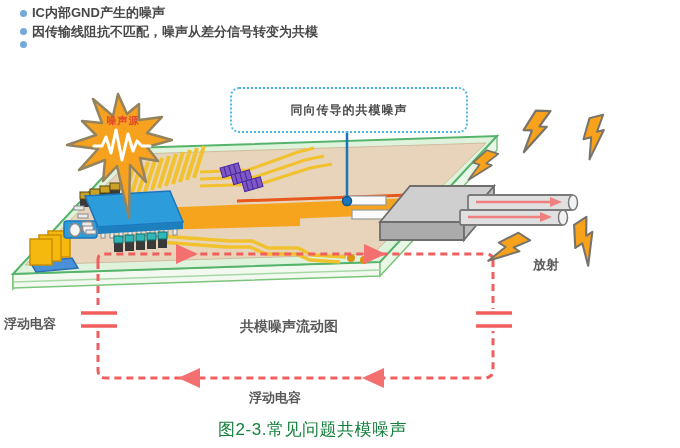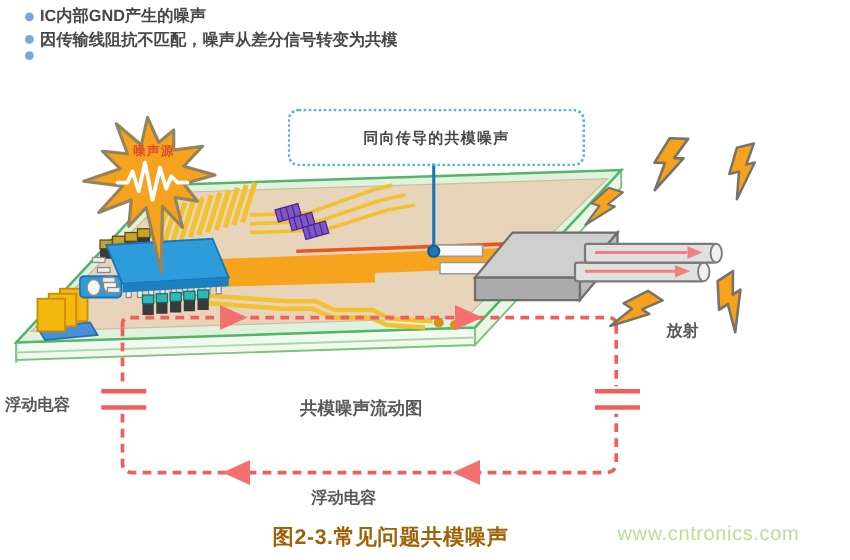--- a/index.html
+++ b/index.html
@@ -15,21 +15,21 @@
                display:flex;align-items:center;justify-content:center;
                font-size:12px;font-weight:700;color:#4a4a4a;letter-spacing:1px;background:transparent;}
   
   .lbl{color:#595959;font-size:13px;font-weight:600;white-space:nowrap;}
   #lbl-noise{left:94px;top:114px;width:58px;text-align:center;color:#E0492E;font-size:10px;font-weight:700;letter-spacing:1px;}
   #lbl-cable{left:587px;top:198px;}
   #lbl-rad{left:521px;top:256px;margin-left:12px;}
   #lbl-float{left:4px;top:315px;}
   #lbl-flow{left:240px;top:318px;font-size:14px;}
   #lbl-gnd{left:249px;top:389px;}
-  #caption{left:205px;top:418px;width:215px;text-align:center;font-size:17px;font-weight:700;color:#a16207;letter-spacing:0.5px;white-space:nowrap;}
+  #caption{left:205px;top:418px;width:215px;text-align:center;font-size:17px;font-weight:400;color:#15803d;letter-spacing:0.5px;white-space:nowrap;}
   #watermark{left:494px;top:419px;font-size:16px;color:#BCDD96;letter-spacing:0.5px;white-space:nowrap;}
   svg{position:absolute;left:0;top:0;}
 </style>
 </head>
 <body>
 
 <div id="stage">
 
   <div id="bullets" class="abs">
     <div class="bullet-row">
@@ -253,14 +253,13 @@
     <span>同向传导的共模噪声</span>
   </div>
 
   <div id="lbl-noise" class="abs">噪声源</div>
   <div id="lbl-rad" class="abs lbl">放射</div>
   <div id="lbl-float" class="abs lbl">浮动电容</div>
   <div id="lbl-flow" class="abs lbl">共模噪声流动图</div>
   <div id="lbl-gnd" class="abs lbl">浮动电容</div>
 
   <div id="caption" class="abs">图2-3.常见问题共模噪声</div>
-  <div id="watermark" class="abs">www.cntronics.com</div>
 </div>
 
 </body></html>

